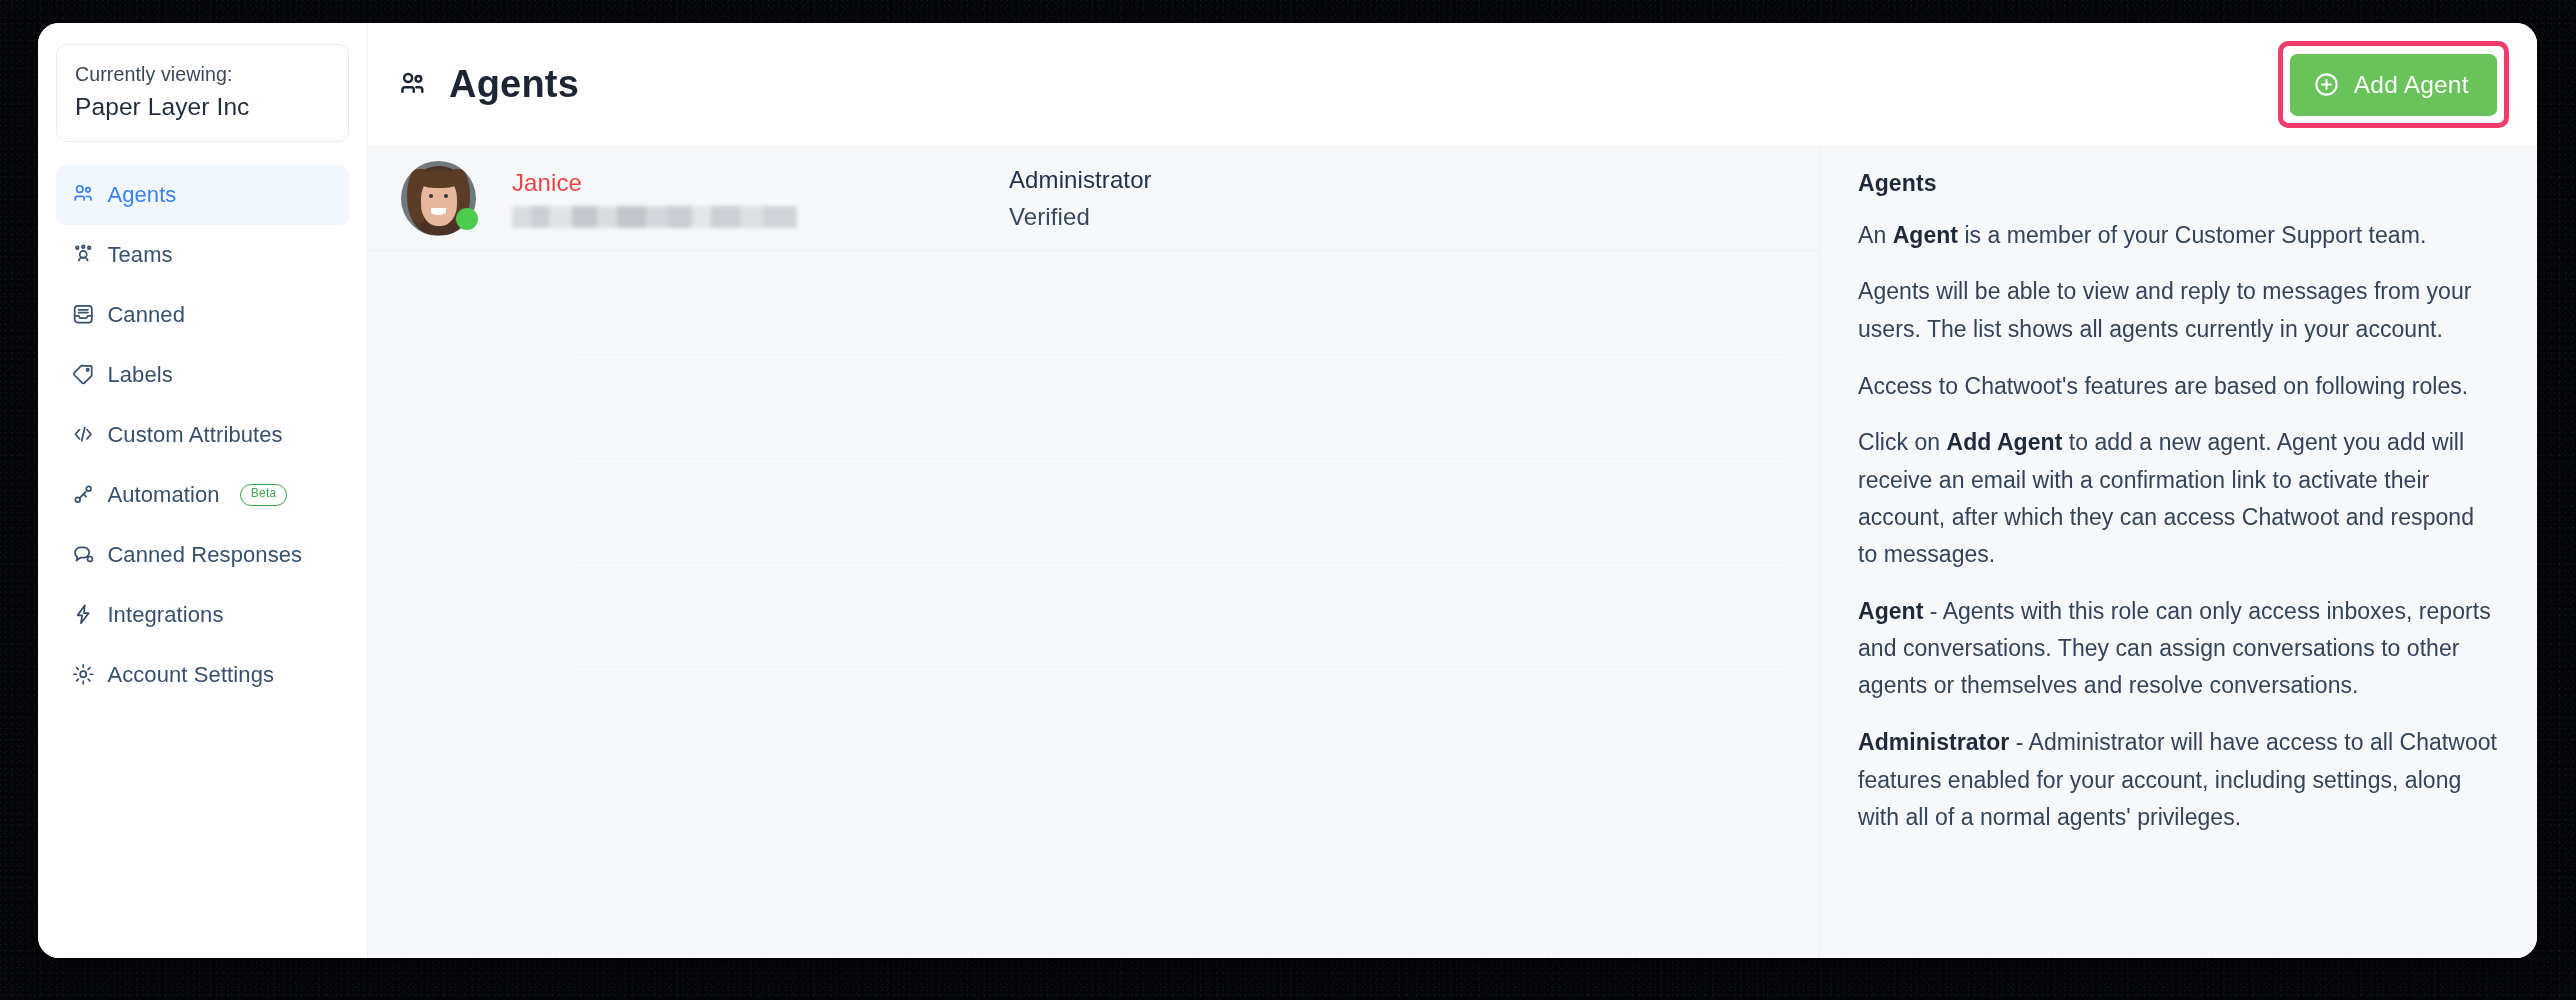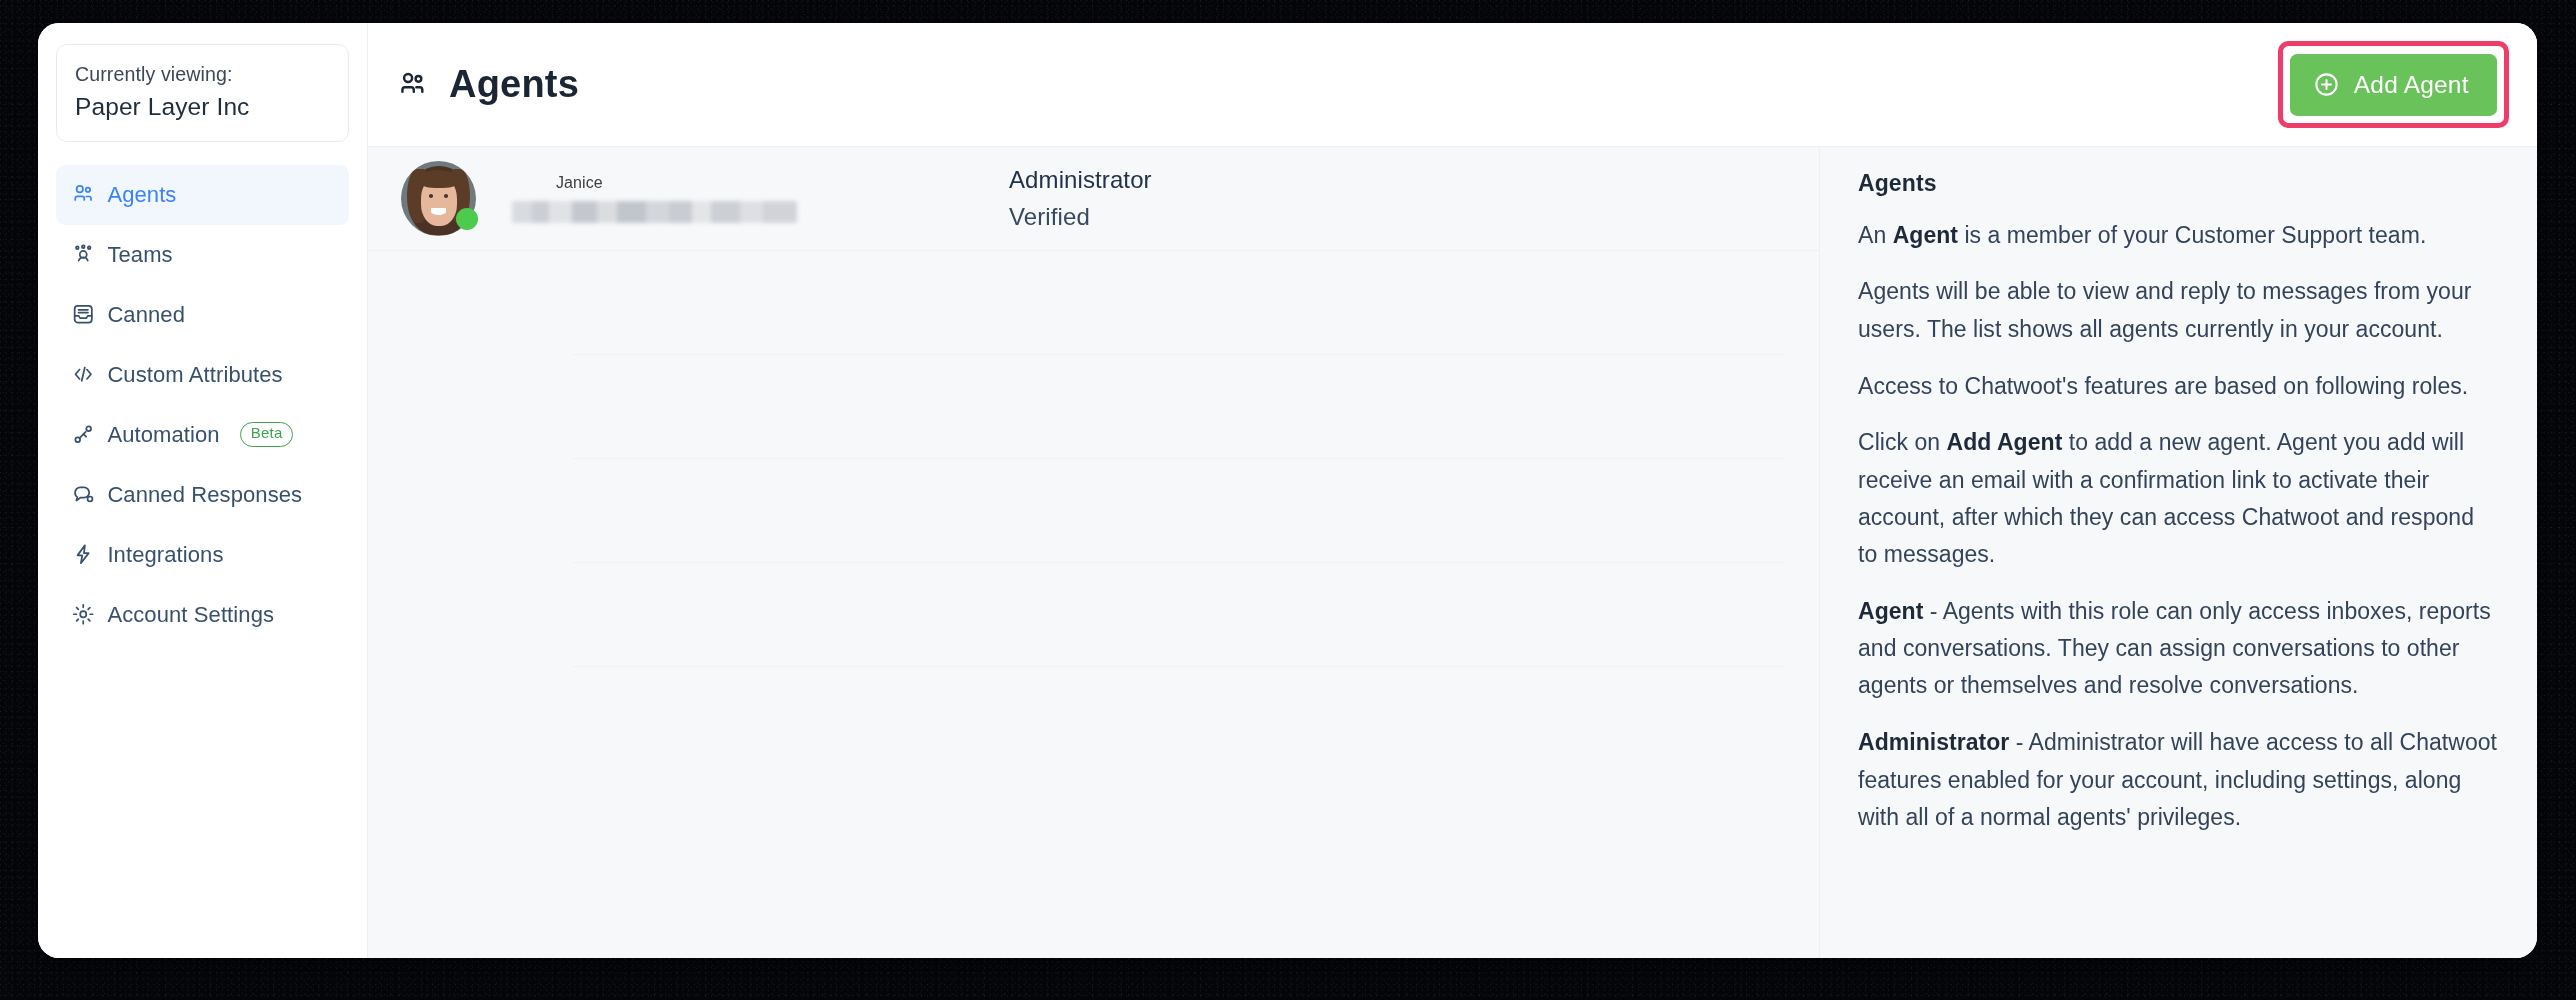--- a/index.html
+++ b/index.html
@@ -92,21 +92,21 @@
   .nav-item .nav-icon svg { display:block; }
   .nav-item.active {
     background: #f2f6fd;
     color: #3b82f6;
   }
   .beta-badge {
     margin-left: 8.2px;
     border: 1.3px solid #3fa34d;
     color: #3fa34d;
     border-radius: 815px;
-    font-size: 15px;
+    font-size: 12px;
     padding: 1.6px 9.8px 3.3px 9.8px;
     line-height: 1.25;
     letter-spacing: 0.2px;
   }
 
   
   #main {
     flex: 1 1 auto;
     display: flex;
     flex-direction: column;
@@ -227,24 +227,23 @@
   .avatar .eye-r { left: 57%; }
   .status-dot {
     position: absolute;
     right: -1.6px; bottom: 5.7px;
     width: 22px; height: 22px;
     border-radius: 50%;
     background: #4ccb4c;
   }
   .agent-name-col { width: 497px; flex: 0 0 497px; }
   .agent-name {
-    font-size: 16px;
-    color: #404040;
-    letter-spacing: 0.1px;
-    margin-left: 44px;
+    font-size: 24px;
+    color: #ef4444;
+    letter-spacing: 0.1px;
   }
   .agent-email-redacted {
     margin-top: 9.8px;
     width: 285px;
     height: 22px;
     border-radius: 1.6px;
     background:
       linear-gradient(90deg,
         #d7dade 0 7%, #c9ccd2 7% 13%, #dfe1e5 13% 21%,
         #c2c6cc 21% 30%, #d9dbdf 30% 37%, #bfc3ca 37% 47%,
@@ -329,20 +328,29 @@
         </div>
         <div class="nav-item">
           <span class="nav-icon">
             <svg viewBox="0 0 24 24" width="24.5" height="24.5" fill="none" stroke="#37506e" stroke-width="1.7" stroke-linecap="round" stroke-linejoin="round">
               <rect x="3.6" y="3.9" width="16.8" height="16.2" rx="3"></rect>
               <path d="M3.6 13.6h4l1.3 2.2h6.2l1.3-2.2h4"></path>
               <path d="M7.4 7.6h9.2M7.4 10.3h9.2"></path>
             </svg>
           </span>
           <span>Canned</span>
+        </div>
+        <div class="nav-item">
+          <span class="nav-icon">
+            <svg viewBox="0 0 24 24" width="24.5" height="24.5" fill="none" stroke="#37506e" stroke-width="1.7" stroke-linecap="round" stroke-linejoin="round">
+              <path d="M11.3 3.7H19a1.3 1.3 0 011.3 1.3v7.7a1.6 1.6 0 01-.47 1.13l-6.6 6.6a1.6 1.6 0 01-2.26 0l-7.7-7.7a1.6 1.6 0 010-2.26l6.6-6.6a1.6 1.6 0 011.13-.47z"></path>
+              <circle cx="16.3" cy="7.7" r="1.15"></circle>
+            </svg>
+          </span>
+          <span>Labels</span>
         </div>
         <div class="nav-item">
           <span class="nav-icon">
             <svg viewBox="0 0 24 24" width="24.5" height="24.5" fill="none" stroke="#37506e" stroke-width="1.7" stroke-linecap="round" stroke-linejoin="round">
               <path d="M8.4 7.4L4.4 12l4 4.6"></path>
               <path d="M15.6 7.4L19.6 12l-4 4.6"></path>
               <path d="M13.5 5.6l-3 12.8"></path>
             </svg>
           </span>
           <span>Custom Attributes</span>

